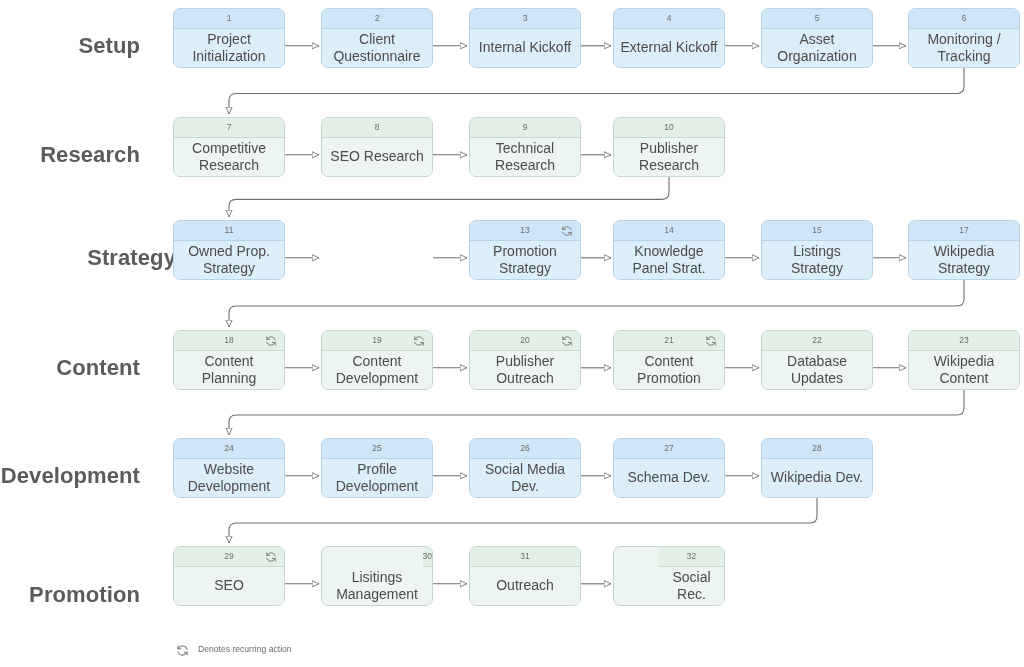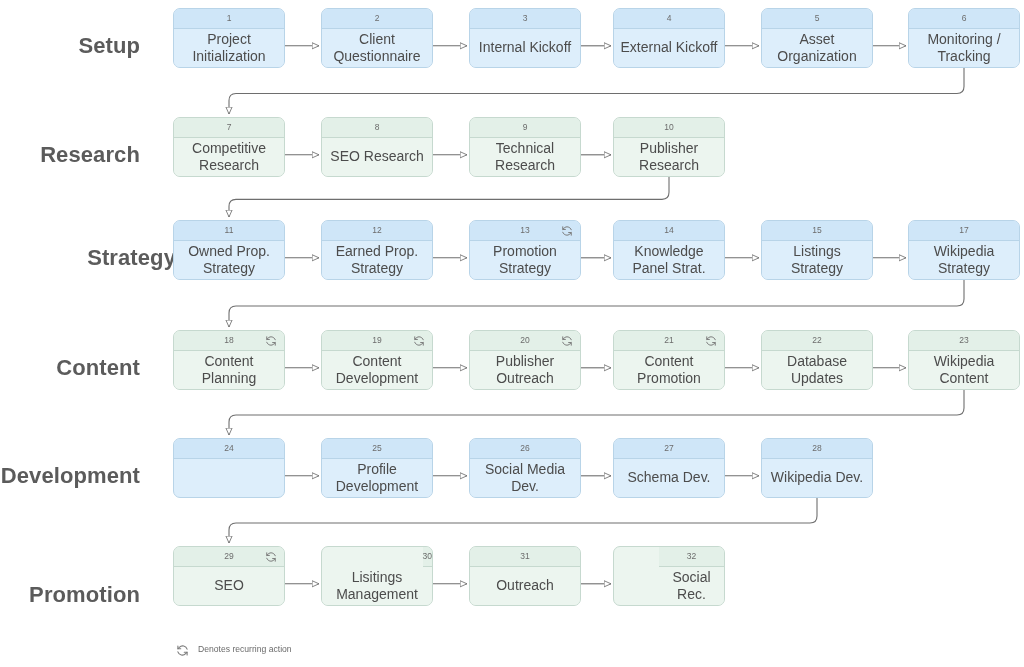--- a/index.html
+++ b/index.html
@@ -252,28 +252,20 @@
     </div>
     <div class="row-label" style="left: 0px; top: 245px; padding-left: 36px;">Strategy</div>
     <div class="node blue" style="left: 173px; top: 220px;">
       <div class="hdr">
         <span class="num">11</span>
       </div>
       <div class="body">
         <span class="lbl">Owned Prop. Strategy</span>
       </div>
     </div>
-    <div class="node blue" style="left: 321px; top: 220px;">
-      <div class="hdr">
-        <span class="num">12</span>
-      </div>
-      <div class="body">
-        <span class="lbl">Earned Prop. Strategy</span>
-      </div>
-    </div>
     <div class="node blue" style="left: 469px; top: 220px;">
       <div class="hdr">
         <span class="num">13</span>
         <span class="recur-icon">
           <svg width="12" height="12" viewBox="0 0 24 24" fill="none" stroke="#7b7b7b" stroke-width="2" stroke-linecap="round" stroke-linejoin="round">
             <path d="M20.5 9.5A8.5 8.5 0 0 0 6.2 6.2L3.5 8.8"></path>
             <polyline points="3.5,3.6 3.5,8.9 8.8,8.9"></polyline>
             <path d="M3.5 14.5a8.5 8.5 0 0 0 14.3 3.3l2.7-2.6"></path>
             <polyline points="20.5,20.4 20.5,15.1 15.2,15.1"></polyline>
           </svg>
@@ -385,20 +377,23 @@
         <span class="num">23</span>
       </div>
       <div class="body">
         <span class="lbl">Wikipedia Content</span>
       </div>
     </div>
     <div class="row-label" style="left: 0px; top: 463px;">Development</div>
     <div class="node blue" style="left: 173px; top: 438px;">
       <div class="hdr">
         <span class="num">24</span>
+      </div>
+      <div class="body">
+        <span class="lbl">Website Development</span>
       </div>
     </div>
     <div class="node blue" style="left: 321px; top: 438px;">
       <div class="hdr">
         <span class="num">25</span>
       </div>
       <div class="body">
         <span class="lbl">Profile Development</span>
       </div>
     </div>

